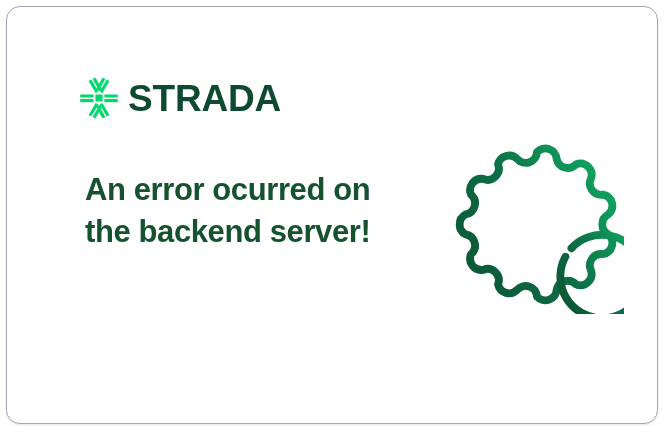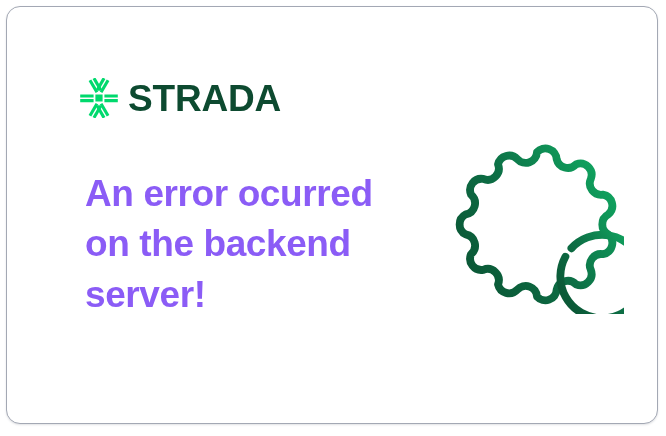--- a/index.html
+++ b/index.html
@@ -58,25 +58,25 @@
   }
 
   
   .error-message {
     position: absolute;
     left: 78px;
     top: 162px;
     width: 300px;
     margin: 0;
     font-family: "Liberation Sans", sans-serif;
-    font-size: 37px;
+    font-size: 31px;
     font-weight: 700;
     line-height: 1.36;
     letter-spacing: -0.4px;
-    color: #8b5cf6;
+    color: #14532d;
     -webkit-font-smoothing: antialiased;
   }
 
   
   .gear-illustration {
     position: absolute;
     left: 443px;
     top: 133px;
     width: 174px;
     height: 174px;

